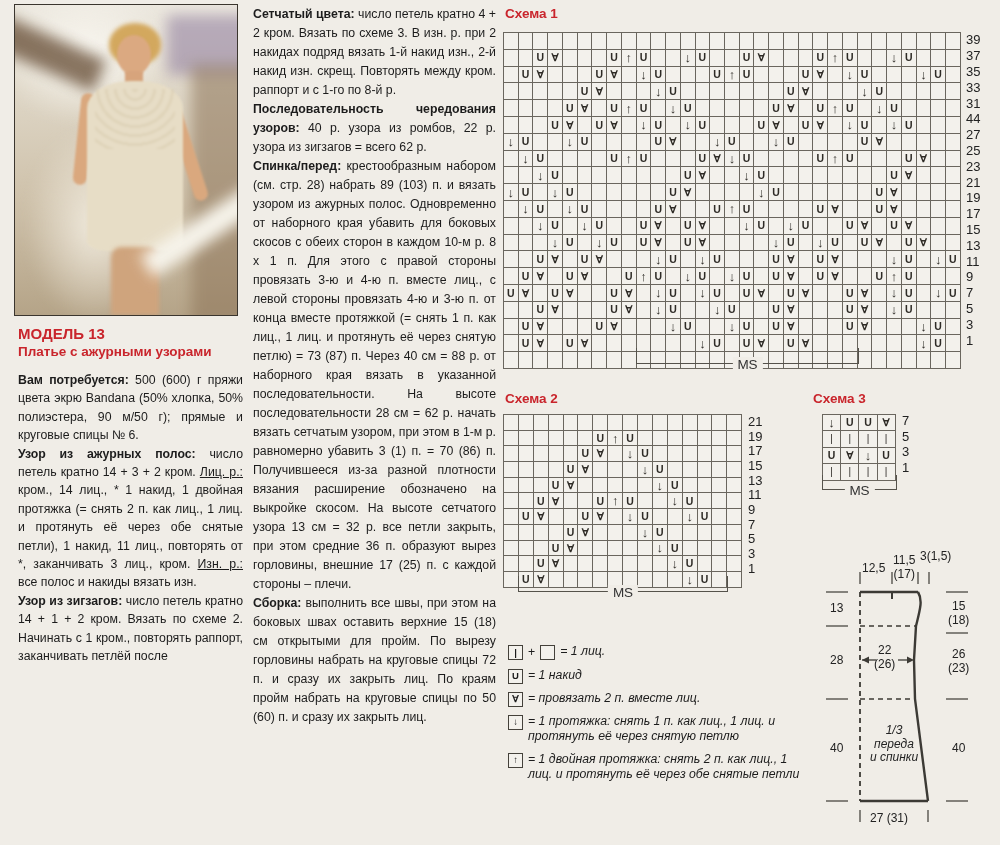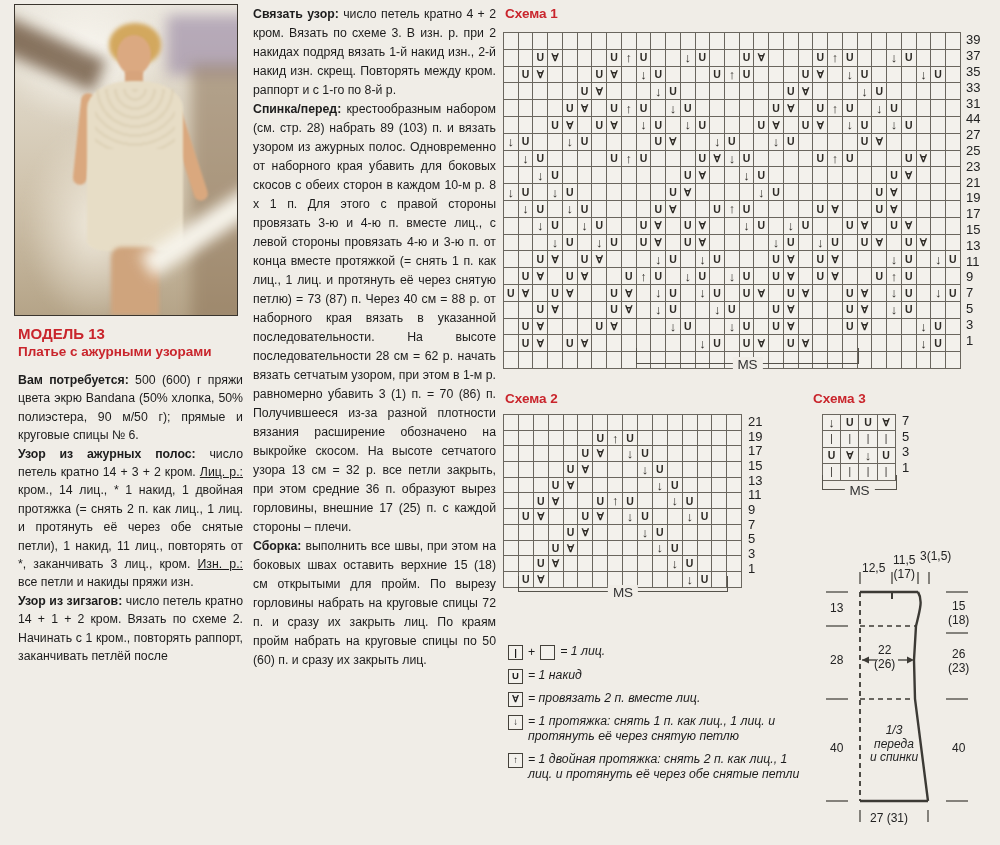--- a/index.html
+++ b/index.html
@@ -76,25 +76,26 @@
     <div class="ph-arm-r"></div>
     <div class="ph-dress"></div>
     <div class="ph-legs"></div>
     <div class="blob ph-rail-white"></div>
   </div>
 
   <div class="model-label">МОДЕЛЬ 13</div>
   <div class="model-title">Платье с ажурными узорами</div>
   <div class="col" id="left-col">
       <p><b>Вам потребуется:</b><span> 500 (600) г пряжи цвета экрю Bandana (50% хлопка, 50% полиэстера, 90 м/50 г); прямые и круговые спицы № 6.</span></p>
-      <p><b>Узор из ажурных полос:</b><span> число петель кратно 14 + 3 + 2 кром. </span><u>Лиц. р.:</u><span> кром., 14 лиц., * 1 накид, 1 двойная протяжка (= снять 2 п. как лиц., 1 лиц. и протянуть её через обе снятые петли), 1 накид, 11 лиц., повторять от *, заканчивать 3 лиц., кром. </span><u>Изн. р.:</u><span> все петли и накиды пряжи изн.</span></p>
+      <p><b>Узор из ажурных полос:</b><span> число петель кратно 14 + 3 + 2 кром. </span><u>Лиц. р.:</u><span> кром., 14 лиц., * 1 накид, 1 двойная протяжка (= снять 2 п. как лиц., 1 лиц. и протянуть её через обе снятые петли), 1 накид, 11 лиц., повторять от *, заканчивать 3 лиц., кром. </span><u>Изн. р.:</u><span> все полос и накиды вязать изн.</span></p>
       <p><b>Узор из зигзагов:</b><span> число петель кратно 14 + 1 + 2 кром. Вязать по схеме 2. Начинать с 1 кром., повторять раппорт, заканчивать петлёй после</span></p>
     </div>
   <div class="col" id="mid-col">
-      <p><b>Связать узор:</b><span> число петель кратно 4 + 2 кром. Вязать по схеме 3. В изн. р. при 2 накидах подряд вязать 1-й накид изн., 2-й накид изн. скрещ. Повторять между кром. раппорт и с 1-го по 8-й р.</span></p>
+      <p><b>Сетчатый цвета:</b><span> число петель кратно 4 + 2 кром. Вязать по схеме 3. В изн. р. при 2 накидах подряд вязать 1-й накид изн., 2-й накид изн. скрещ. Повторять между кром. раппорт и с 1-го по 8-й р.</span></p>
+      <p><b>Последовательность чередования узоров:</b><span> 40 р. узора из ромбов, 22 р. узора из зигзагов = всего 62 р.</span></p>
       <p><b>Спинка/перед:</b><span> крестообразным набором (см. стр. 28) набрать 89 (103) п. и вязать узором из ажурных полос. Одновременно от наборного края убавить для боковых скосов с обеих сторон в каждом 10-м р. 8 х 1 п. Для этого с правой стороны провязать 3-ю и 4-ю п. вместе лиц., с левой стороны провязать 4-ю и 3-ю п. от конца вместе протяжкой (= снять 1 п. как лиц., 1 лиц. и протянуть её через снятую петлю) = 73 (87) п. Через 40 см = 88 р. от наборного края вязать в указанной последовательности. На высоте последовательности 28 см = 62 р. начать вязать сетчатым узором, при этом в 1-м р. равномерно убавить 3 (1) п. = 70 (86) п. Получившееся из-за разной плотности вязания расширение обозначено на выкройке скосом. На высоте сетчатого узора 13 см = 32 р. все петли закрыть, при этом средние 36 п. образуют вырез горловины, внешние 17 (25) п. с каждой стороны – плечи.</span></p>
       <p><b>Сборка:</b><span> выполнить все швы, при этом на боковых швах оставить верхние 15 (18) см открытыми для пройм. По вырезу горловины набрать на круговые спицы 72 п. и сразу их закрыть лиц. По краям пройм набрать на круговые спицы по 50 (60) п. и сразу их закрыть лиц.</span></p>
     </div>
 
   <div class="chart-title" style="left:505px;top:6px;">Схема 1</div>
   <div class="chart" id="chart1" style="left:503px;top:32px;">
     <div class="grid" style="grid-template-columns: repeat(31, 14.74px);">
         <div class="cell" style="height: 15.8px;"></div>
         <div class="cell" style="height: 15.8px;"></div>
         <div class="cell" style="height: 15.8px;"></div>

